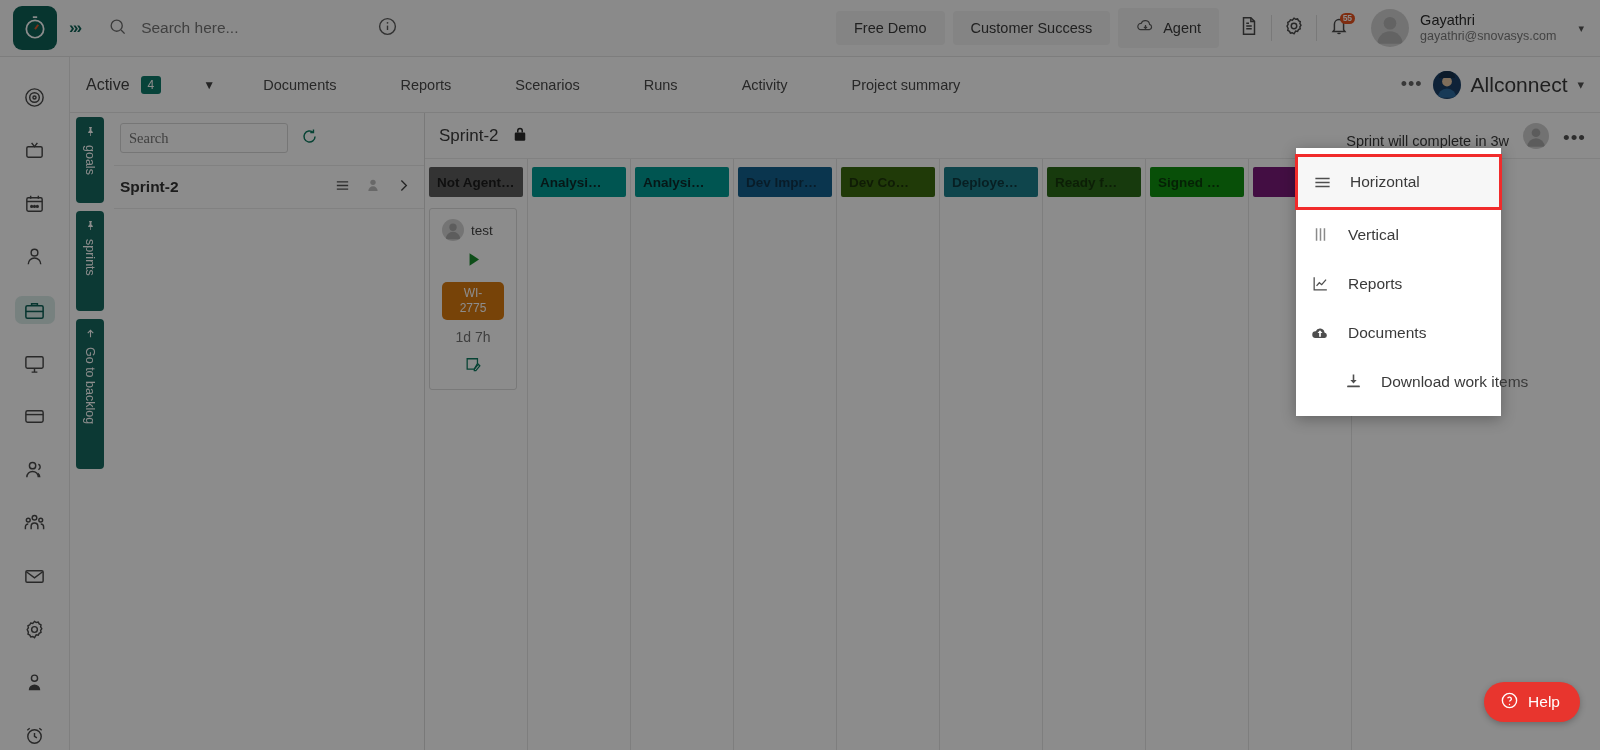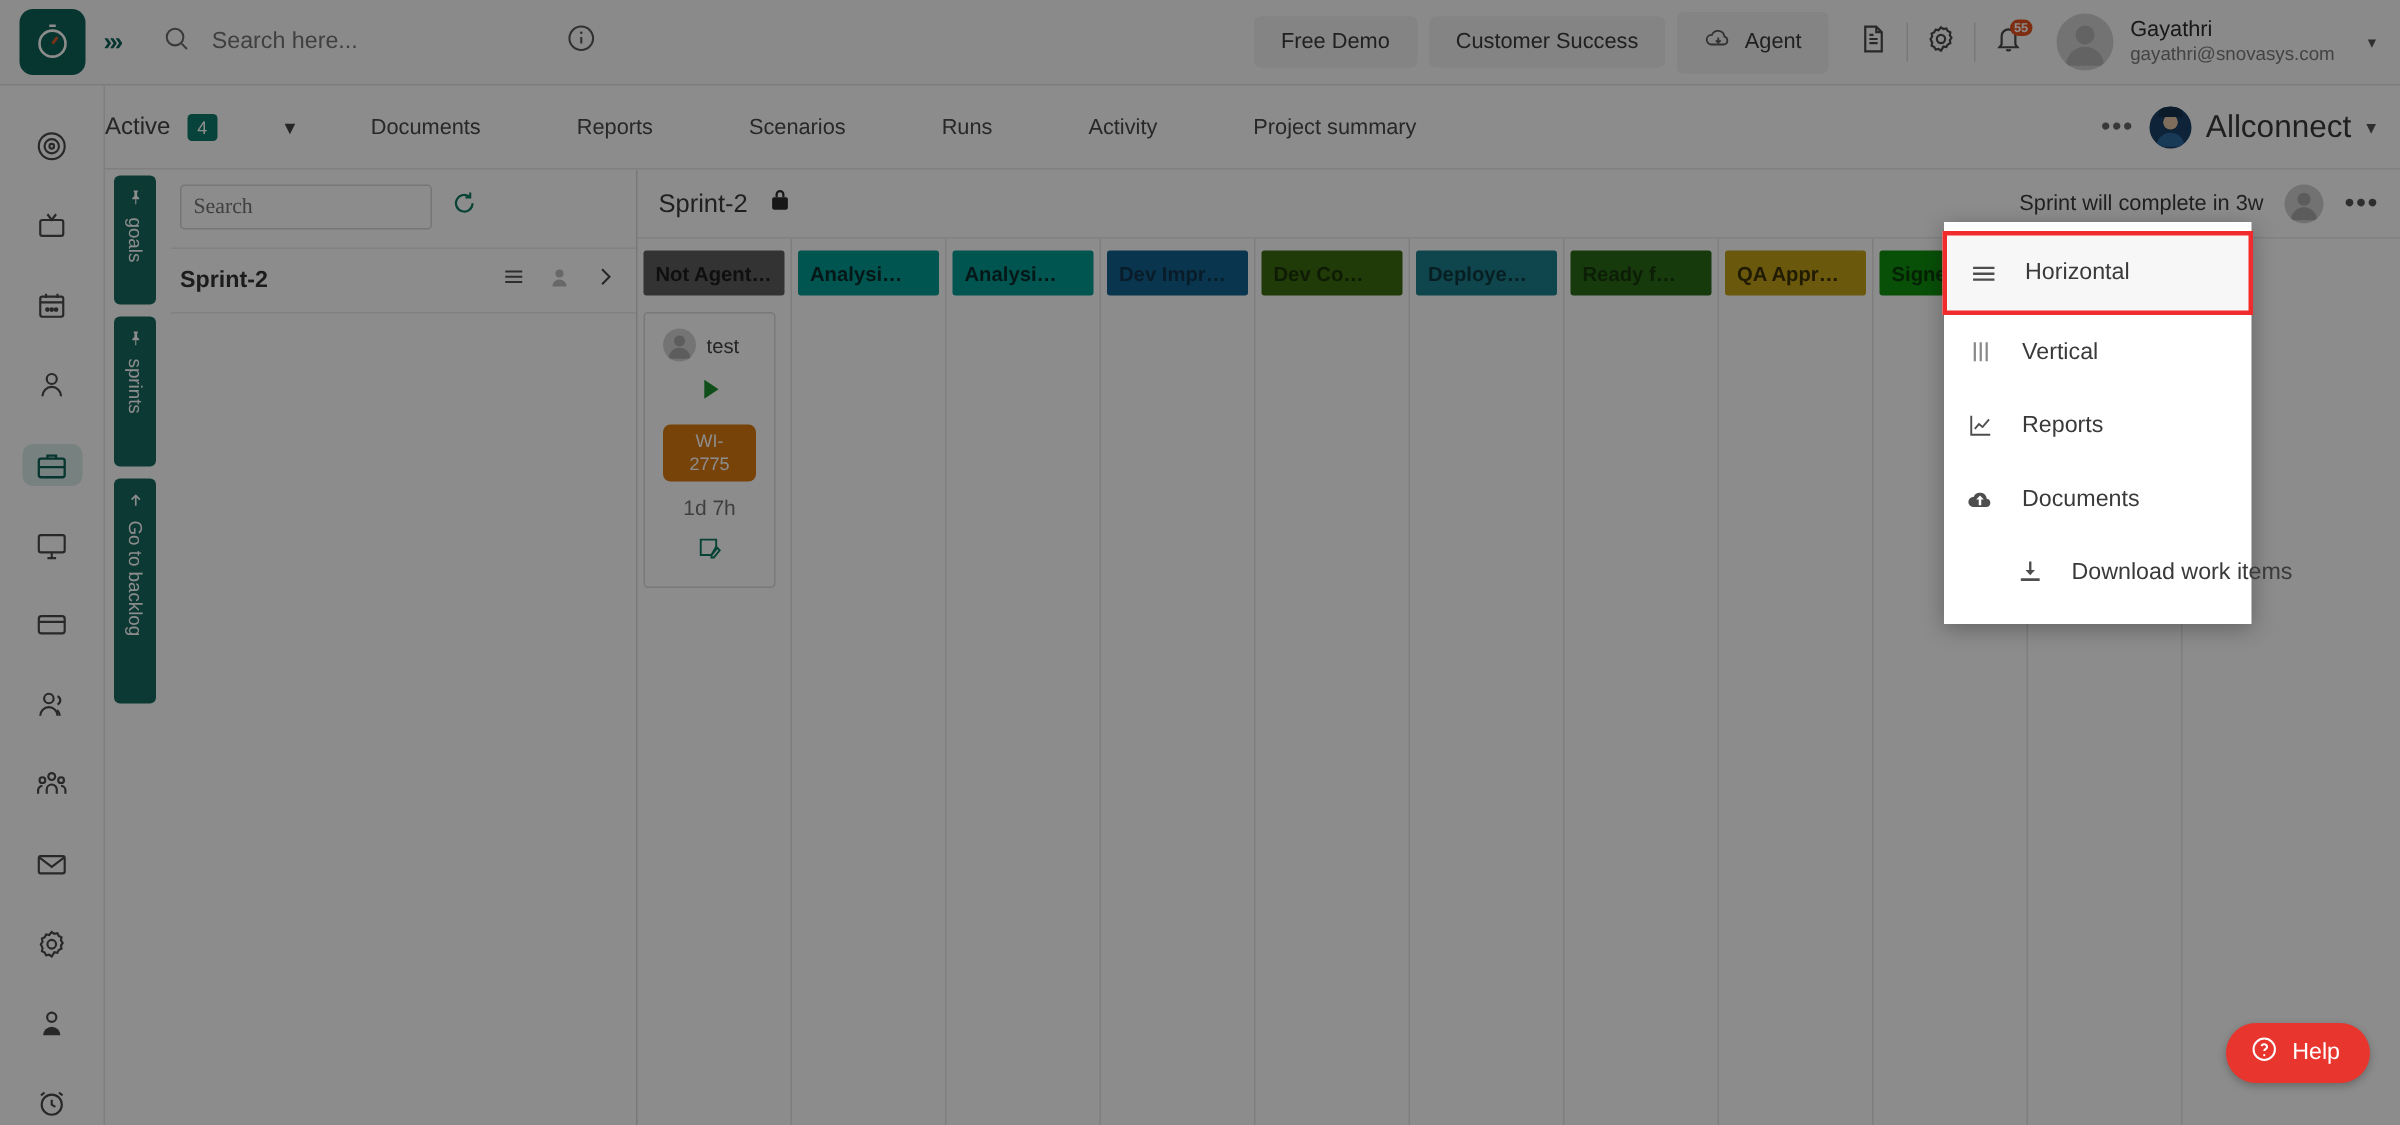--- a/index.html
+++ b/index.html
@@ -91,21 +91,21 @@
   }
   .rail-ic.active { background: #d9ebe8; color: #0d6156; }
 
   
   .tabsbar {
     position: absolute; top: 57px; left: 70px; right: 0; height: 56px;
     background: #fff; border-bottom: 1px solid #e8e8e8;
     display: flex; align-items: center;
     z-index: 22;
   }
-  .active-grp { display: flex; align-items: center; gap: 11px; }
+  .active-grp { display: flex; align-items: center; gap: 11px; margin-left: 16px; }
   .active-lbl { font-size: 16px; color: #444; }
   .active-badge {
     background: #0d7a6b; color: #fff; font-size: 12px;
     padding: 2px 7px; border-radius: 3px;
   }
   .tab-caret { margin-left: 42px; color: #444; font-size: 12px; }
   .tab {
     font-size: 14.5px; color: #4a4a4a; padding: 0 10px;
     white-space: nowrap;
   }
@@ -159,21 +159,21 @@
   .board {
     position: absolute; top: 113px; left: 425px; right: 0; bottom: 0;
     background: #fff; z-index: 10;
   }
   .board-head {
     height: 46px; display: flex; align-items: center; padding: 0 14px;
     border-bottom: 1px solid #ececec;
   }
   .board-title { font-size: 17px; color: #3b3b3b; }
   .lock-ic { margin-left: 12px; }
-  .board-head-right { margin-left: auto; display: flex; align-items: center; gap: 14px; }
+  .board-head-right { margin-left: auto; display: flex; align-items: flex-end; gap: 14px; }
   .sprint-note { font-size: 14.5px; color: #3b3b3b; }
   .head-av { width: 26px; height: 26px; border-radius: 50%; background: #cfcfcf;
              display:flex;align-items:center;justify-content:center;overflow:hidden;}
 
   .columns { display: flex; height: calc(100% - 46px); align-items: flex-start; }
   .col { width: 103px; flex: 0 0 103px; border-right: 1px solid #e6e6e6;
          height: 100%; padding: 8px 4px; }
   .col-head {
     height: 30px; border-radius: 2px;
     display: flex; align-items: center; padding: 0 8px;
@@ -562,23 +562,20 @@
       <div class="col">
         <div class="col-head" style="background:#3b6a10;color:#1d330a">Dev Co…</div>
       </div>
       <div class="col">
         <div class="col-head" style="background:#1d7f8a;color:#0d3940">Deploye…</div>
       </div>
       <div class="col">
         <div class="col-head" style="background:#2a6a18;color:#16380c">Ready f…</div>
       </div>
       <div class="col">
-        <div class="col-head" style="background:#c1a019;color:#3d3206">QA Appr…</div>
-      </div>
-      <div class="col">
         <div class="col-head" style="background:#109010;color:#0a3c0a">Signed …</div>
       </div>
       <div class="col">
         <div class="col-head" style="background:#7a1b7a;color:#ffffff"></div>
       </div>
 
     </div>
   </div>
 
   <div class="dimmer"></div>

